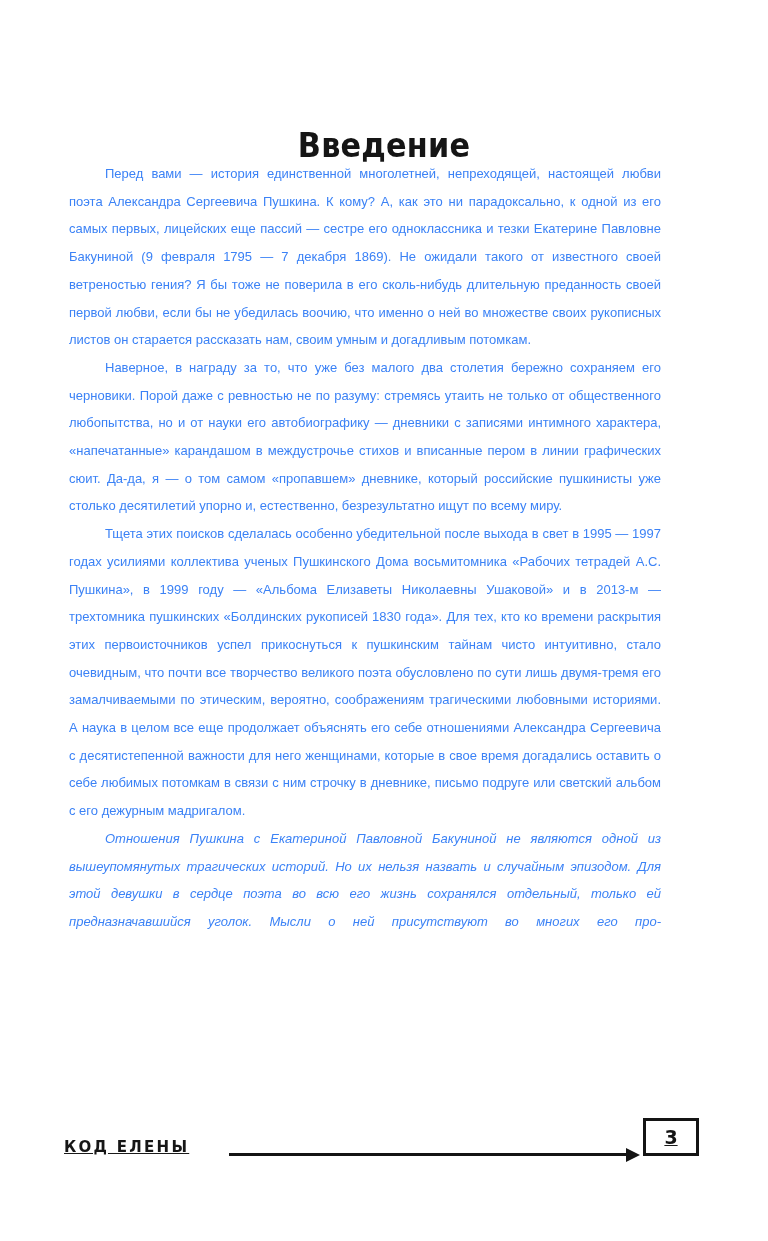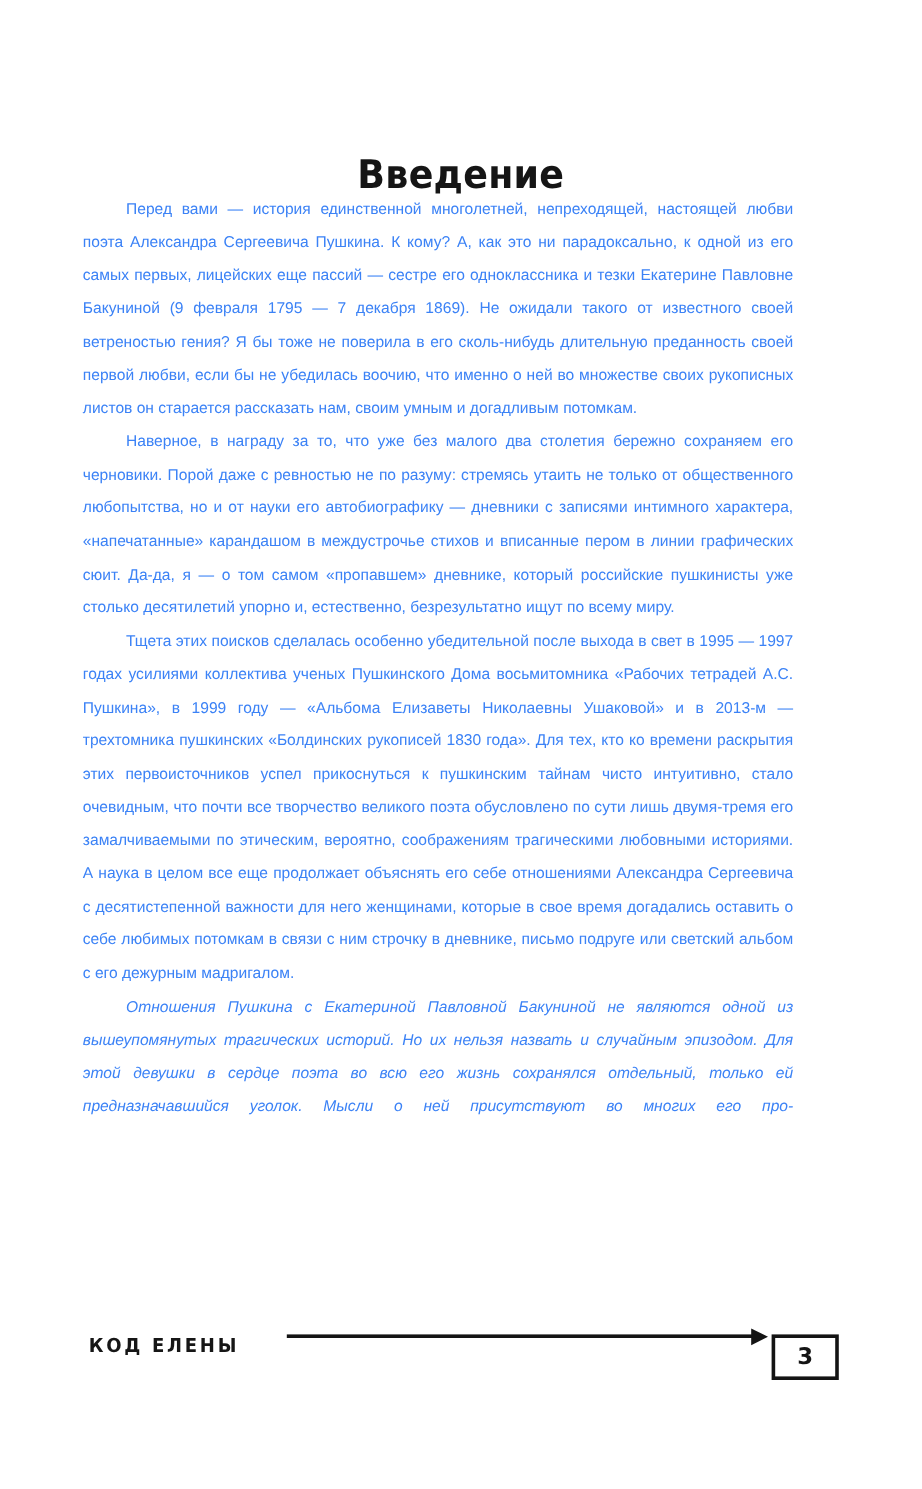--- a/index.html
+++ b/index.html
@@ -59,26 +59,27 @@
   }
 
   .body-block p:last-child {
     text-align-last: justify;
     font-style: italic;
   }
 
   
   .footer {
     position: absolute;
-    left: 74px;
+    left: 64px;
     right: 69px;
     top: 1112px;
     height: 44px;
     display: flex;
-    align-items: flex-start;
+    align-items: flex-end;
+    text-decoration: underline;
   }
 
   .running-head {
     font-family: "DejaVu Sans", "Liberation Sans", sans-serif;
     font-weight: bold;
     font-size: 16px;
     letter-spacing: 2.4px;
     color: #161616;
     white-space: nowrap;
     transform: scaleX(0.94);

